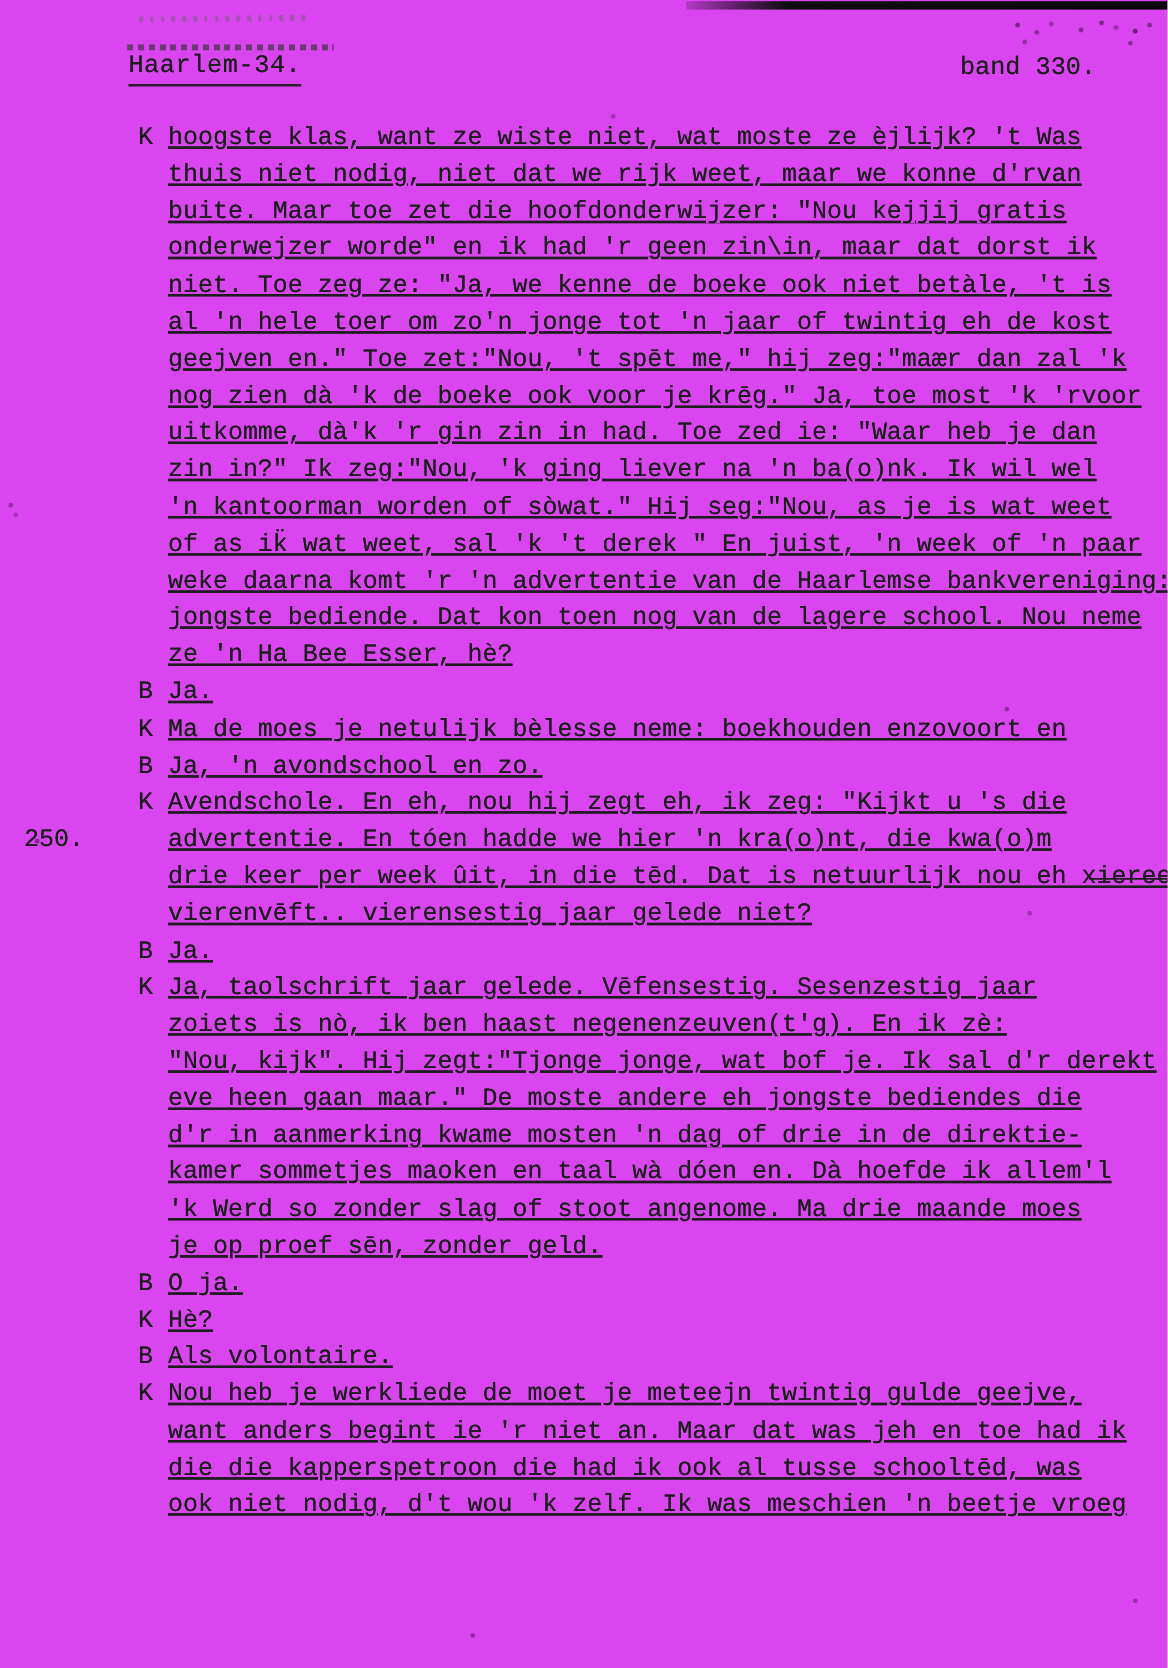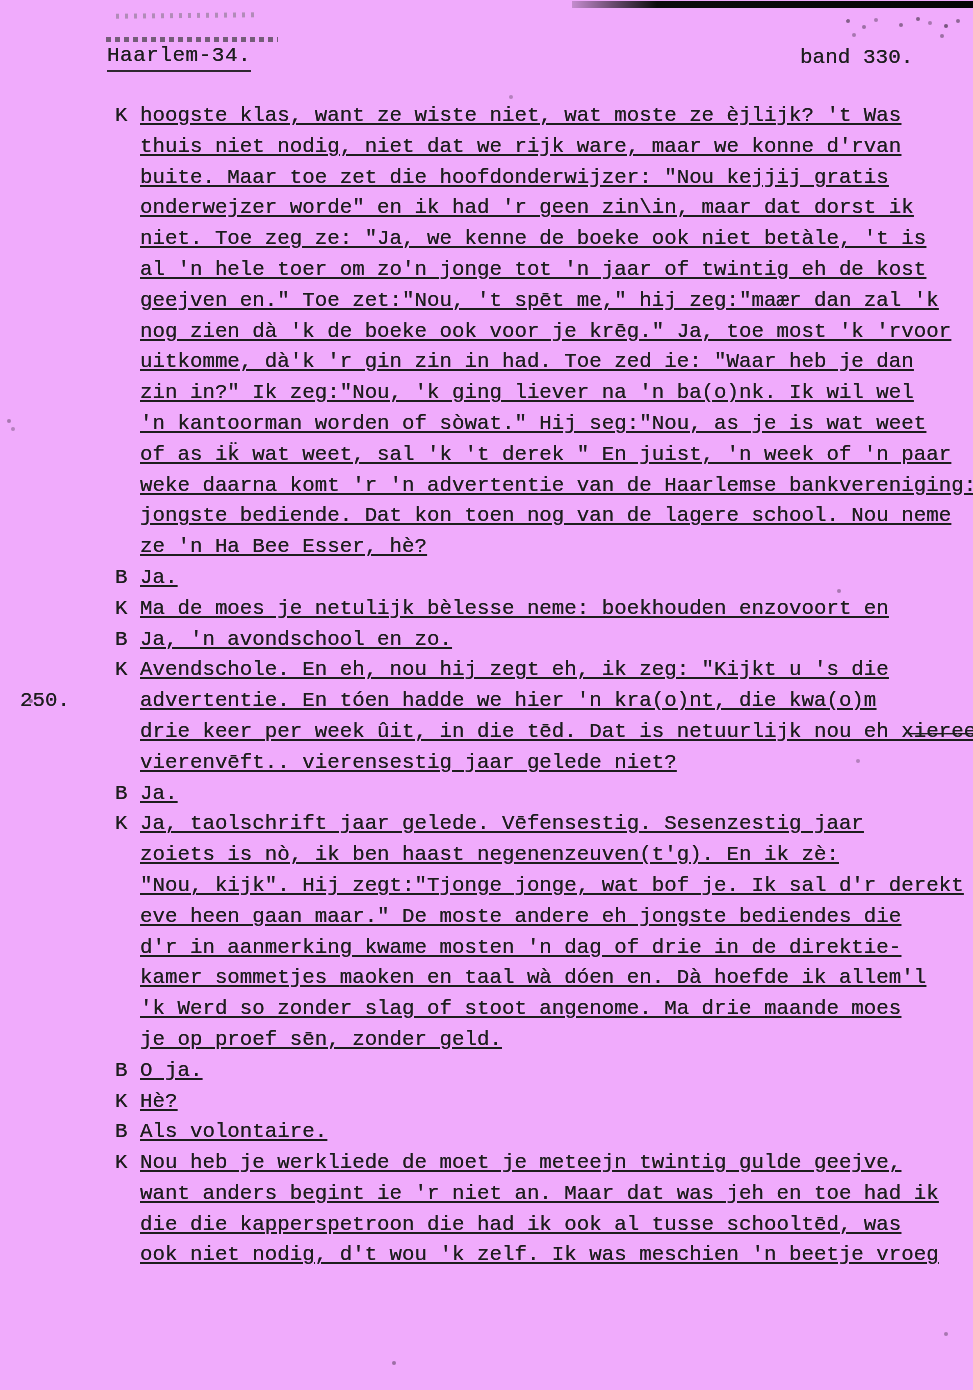--- a/index.html
+++ b/index.html
@@ -1,19 +1,19 @@
 <!DOCTYPE html>
 <html><head>
 <meta charset="utf-8">
 <style>
   html, body { margin:0; padding:0; background:#ffffff; }
   .page {
     position:relative;
     width:973px; height:1390px;
-    background:#f0abfc;
+    background:#d946ef;
     overflow:hidden;
     font-family:"Liberation Mono","DejaVu Sans Mono",monospace;
     color:#1d1d1d;
     text-shadow:0 0 0.5px rgba(25,25,25,0.85);
   }
   
   .topbar {
     position:absolute; top:1px; left:572px; width:401px; height:7px;
     background:linear-gradient(to right, rgba(0,0,0,0.18) 0px, rgba(0,0,0,0.55) 40px, #0c0c0c 85px, #050505 100%);
   }
@@ -75,21 +75,21 @@
   <div class="smudge-b"></div>
   <div class="noise-tr"></div>
   <div class="noise-dots"></div>
 
   <div class="hdr-left">Haarlem-34.</div>
 
   <div class="hdr-right">band 330.</div>
 
   <div class="transcript">
       <div class="line"><span class="m"></span><span class="s">K</span><span class="t">hoogste klas, want ze wiste niet, wat moste ze èjlijk? 't Was</span></div>
-      <div class="line"><span class="m"></span><span class="s"></span><span class="t">thuis niet nodig, niet dat we rijk ware, maar we konne d'rvan</span></div>
+      <div class="line"><span class="m"></span><span class="s"></span><span class="t">thuis niet nodig, niet dat we rijk weet, maar we konne d'rvan</span></div>
       <div class="line"><span class="m"></span><span class="s"></span><span class="t">buite. Maar toe zet die hoofdonderwijzer: "Nou kejjij gratis</span></div>
       <div class="line"><span class="m"></span><span class="s"></span><span class="t">onderwejzer worde" en ik had 'r geen zin\in, maar dat dorst ik</span></div>
       <div class="line"><span class="m"></span><span class="s"></span><span class="t">niet. Toe zeg ze: "Ja, we kenne de boeke ook niet betàle, 't is</span></div>
       <div class="line"><span class="m"></span><span class="s"></span><span class="t">al 'n hele toer om zo'n jonge tot 'n jaar of twintig eh de kost</span></div>
       <div class="line"><span class="m"></span><span class="s"></span><span class="t">geejven en." Toe zet:"Nou, 't spēt me," hij zeg:"maær dan zal 'k</span></div>
       <div class="line"><span class="m"></span><span class="s"></span><span class="t">nog zien dà 'k de boeke ook voor je krēg." Ja, toe most 'k 'rvoor</span></div>
       <div class="line"><span class="m"></span><span class="s"></span><span class="t">uitkomme, dà'k 'r gin zin in had. Toe zed ie: "Waar heb je dan</span></div>
       <div class="line"><span class="m"></span><span class="s"></span><span class="t">zin in?" Ik zeg:"Nou, 'k ging liever na 'n ba(o)nk. Ik wil wel</span></div>
       <div class="line"><span class="m"></span><span class="s"></span><span class="t">'n kantoorman worden of sòwat." Hij seg:"Nou, as je is wat weet</span></div>
       <div class="line"><span class="m"></span><span class="s"></span><span class="t">of as ik̈ wat weet, sal 'k 't derek " En juist, 'n week of 'n paar</span></div>

